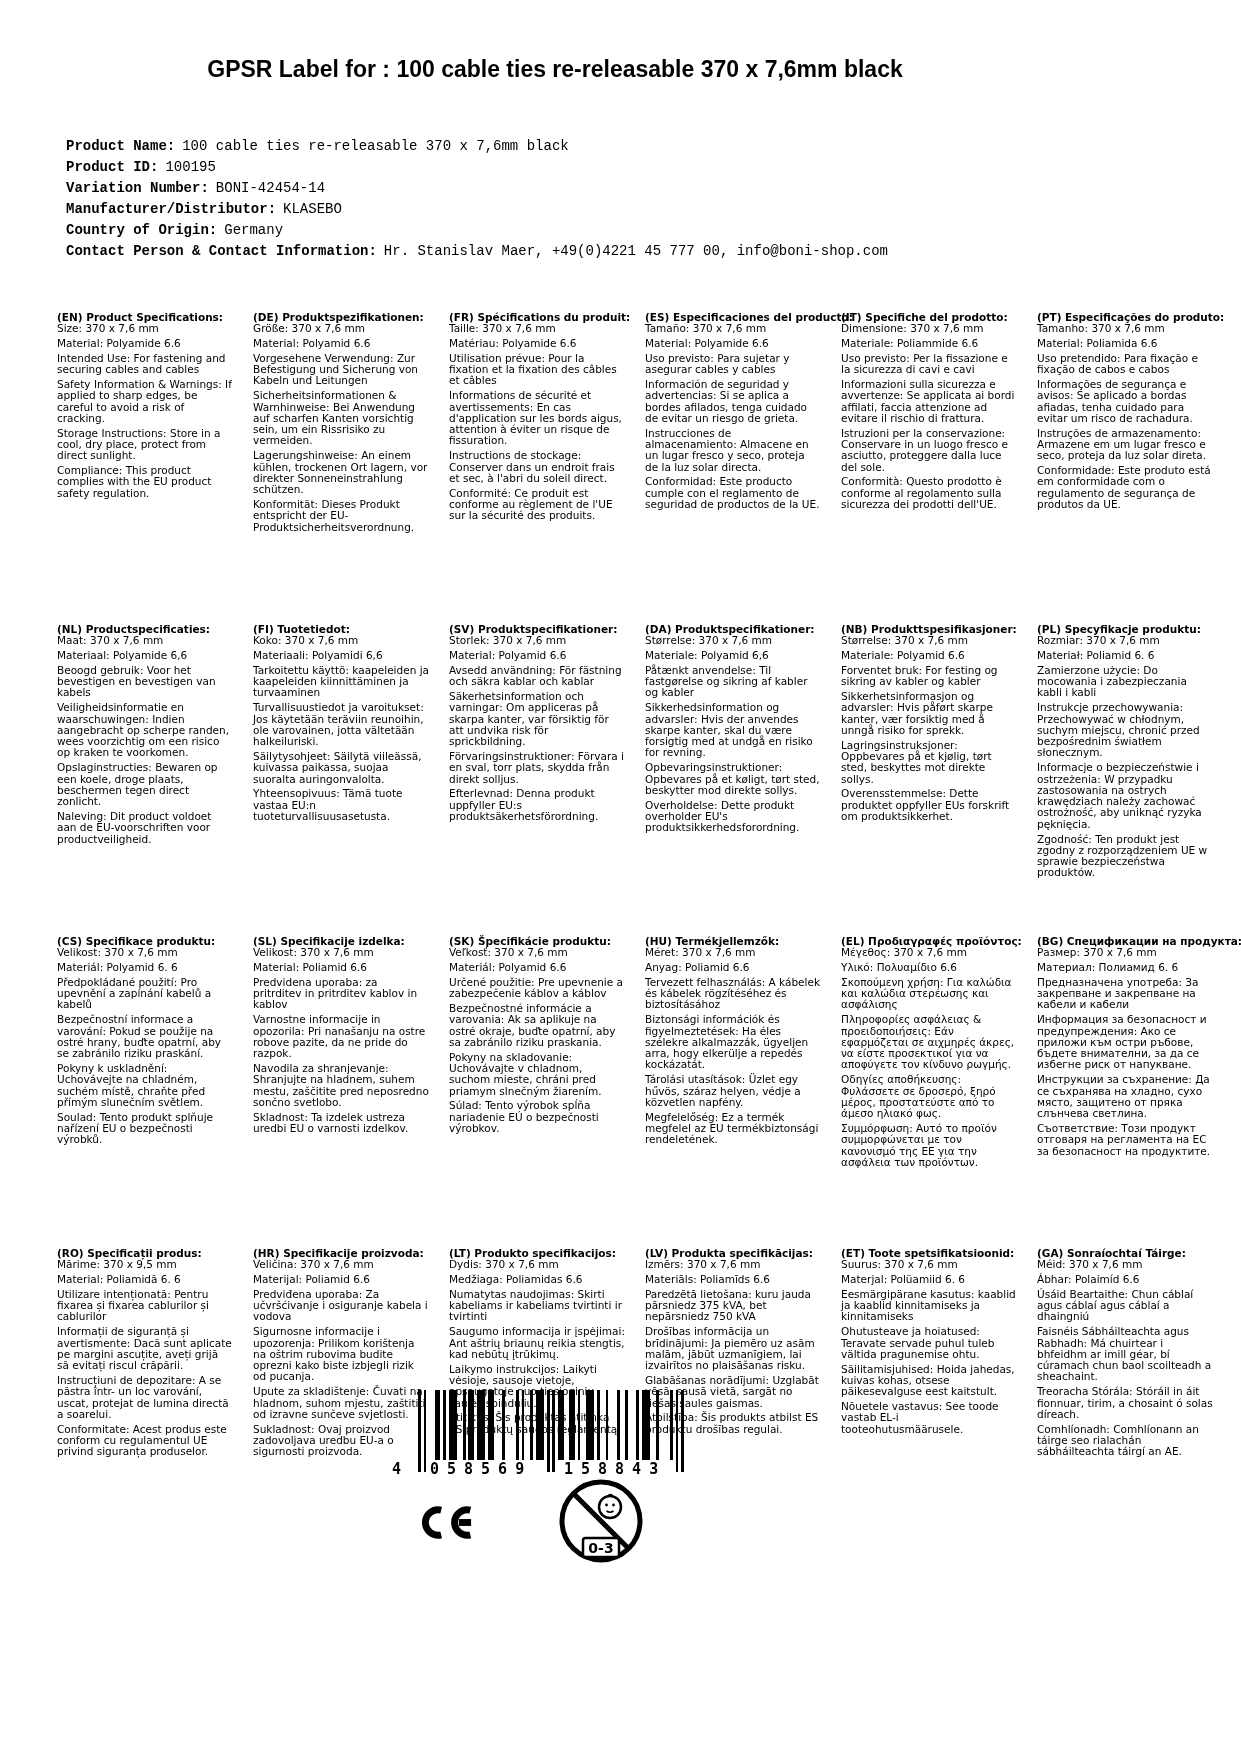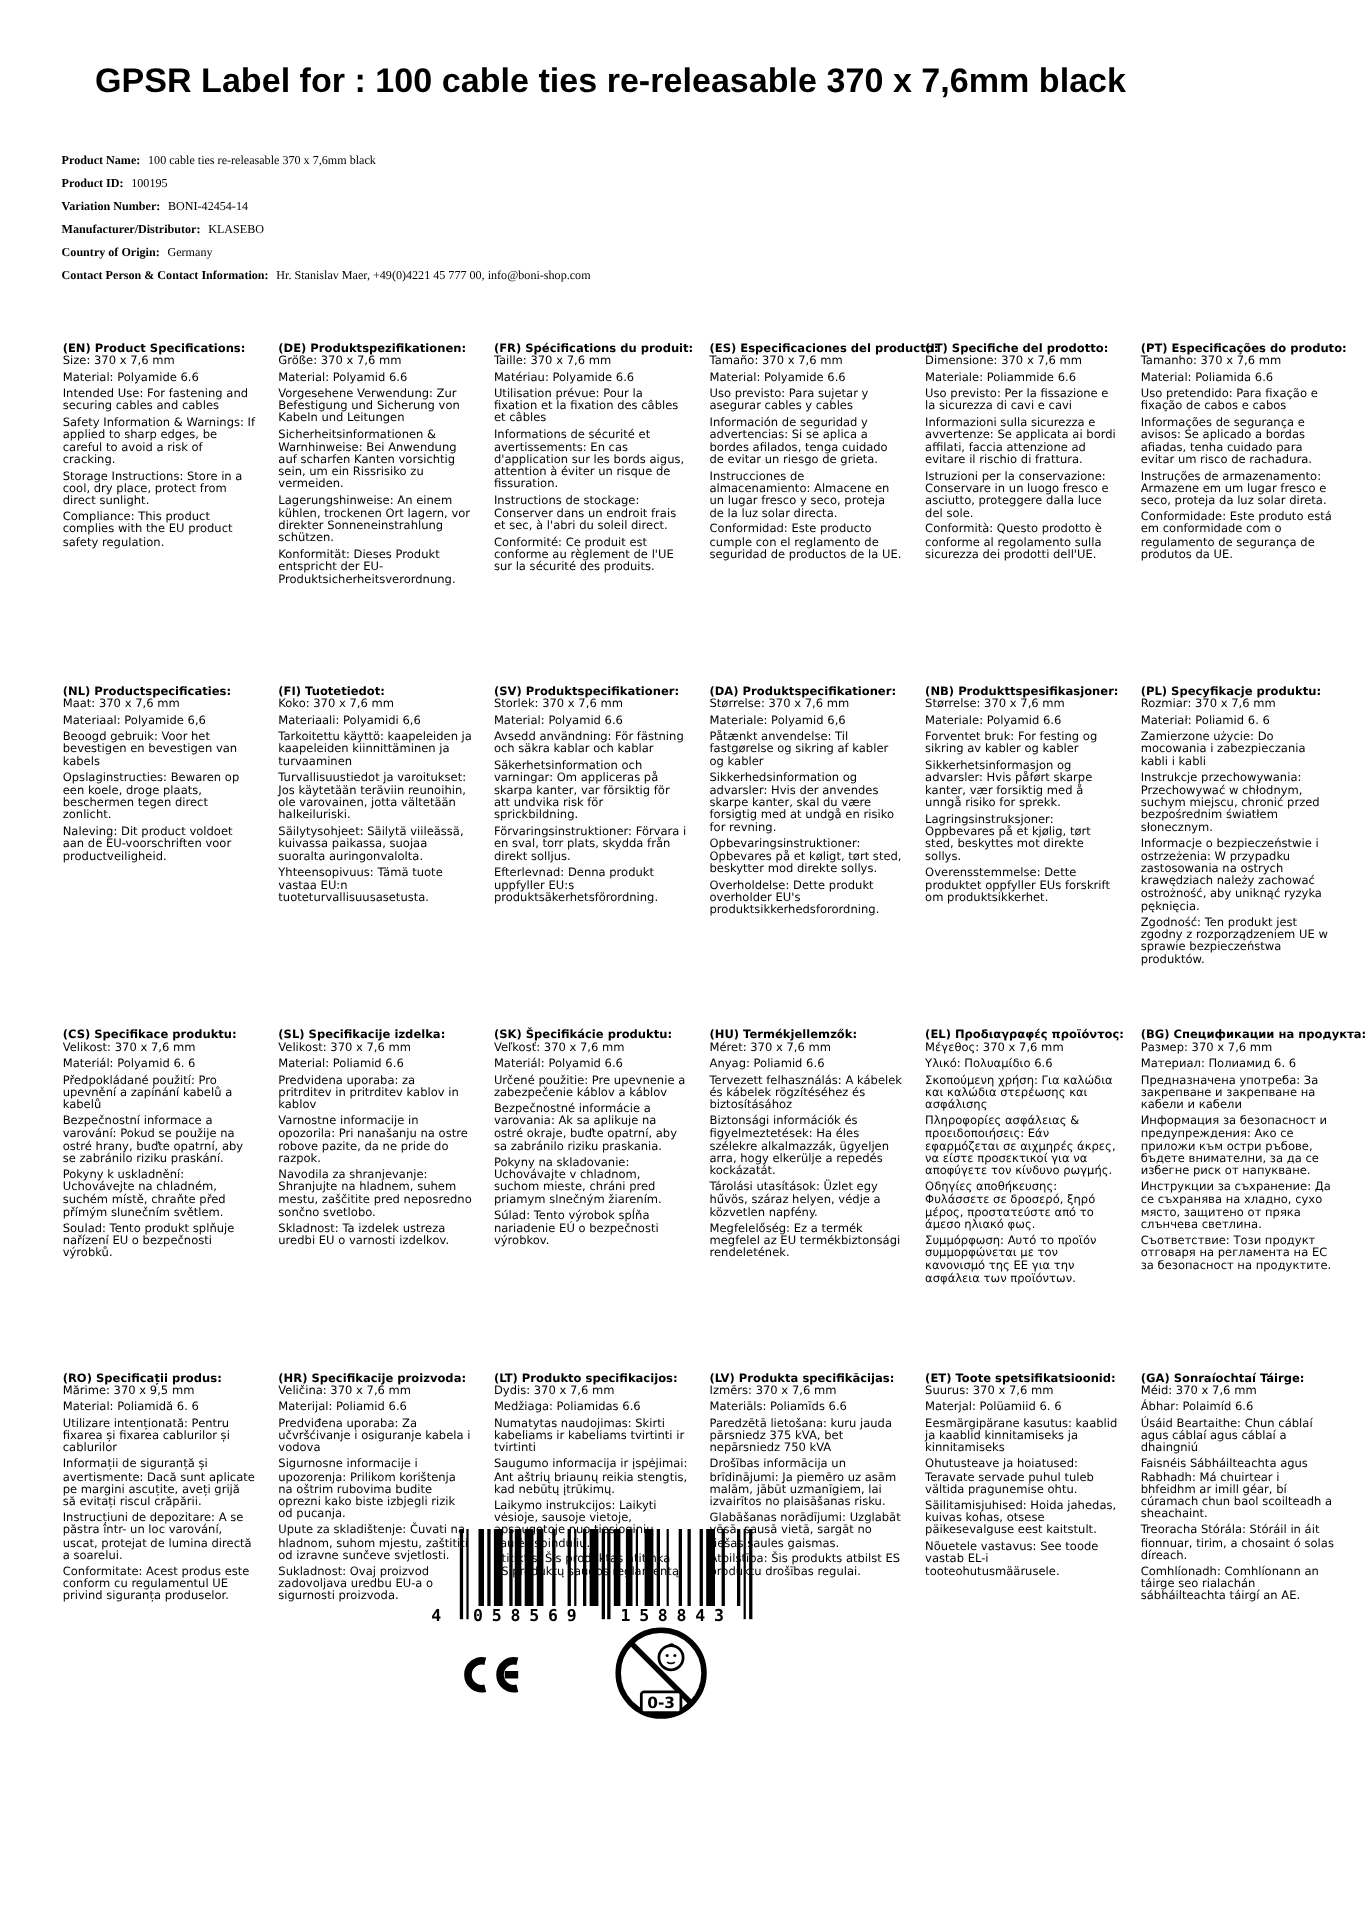--- a/index.html
+++ b/index.html
@@ -1,21 +1,21 @@
 <!DOCTYPE html>
 <html><head>
 <meta charset="utf-8">
 <style>
   html,body{margin:0;padding:0;background:#fff;}
   .page{position:relative;width:1241px;height:1754px;background:#ffffff;color:#000;
         font-family:"DejaVu Sans",sans-serif;overflow:hidden;}
   .title{position:absolute;left:55px;top:56px;width:1000px;text-align:center;
-         font-family:"Liberation Sans",sans-serif;font-size:31px;font-weight:bold;}
-  .info{position:absolute;left:56px;top:139px;font-family:Liberation Serif, serif;
-        font-size:11px;line-height:14px;}
+         font-family:"Liberation Sans",sans-serif;font-size:23px;font-weight:bold;}
+  .info{position:absolute;left:66px;top:139px;font-family:Liberation Mono, monospace;
+        font-size:14px;line-height:14px;}
   .info-row{margin:0 0 7px 0;}
   .info-label{font-weight:bold;margin-right:7px;}
   .grid{position:absolute;left:57px;top:312px;display:grid;
         grid-template-columns:repeat(6,176px);column-gap:20px;
         grid-template-rows:312px 312px 312px auto;}
   .block{font-size:10.5px;line-height:11.3px;overflow-wrap:break-word;}
   .block-heading{font-weight:bold;white-space:nowrap;margin:0;}
   .block-line{margin:0 0 3.5px 0;}
   
   .barcode{position:absolute;left:390px;top:1390px;width:300px;height:100px;}
@@ -111,20 +111,21 @@
         <p class="block-line">Uso pretendido: Para fixação e fixação de cabos e cabos</p>
         <p class="block-line">Informações de segurança e avisos: Se aplicado a bordas afiadas, tenha cuidado para evitar um risco de rachadura.</p>
         <p class="block-line">Instruções de armazenamento: Armazene em um lugar fresco e seco, proteja da luz solar direta.</p>
         <p class="block-line">Conformidade: Este produto está em conformidade com o regulamento de segurança de produtos da UE.</p>
       </div>
       <div class="block">
     <p class="block-heading">(NL) Productspecificaties:</p>
   <p class="block-line">Maat: 370 x 7,6 mm</p>
         <p class="block-line">Materiaal: Polyamide 6,6</p>
         <p class="block-line">Beoogd gebruik: Voor het bevestigen en bevestigen van kabels</p>
+        <p class="block-line">Veiligheidsinformatie en waarschuwingen: Indien aangebracht op scherpe randen, wees voorzichtig om een risico op kraken te voorkomen.</p>
         <p class="block-line">Opslaginstructies: Bewaren op een koele, droge plaats, beschermen tegen direct zonlicht.</p>
         <p class="block-line">Naleving: Dit product voldoet aan de EU-voorschriften voor productveiligheid.</p>
       </div>
       <div class="block">
     <p class="block-heading">(FI) Tuotetiedot:</p>
   <p class="block-line">Koko: 370 x 7,6 mm</p>
         <p class="block-line">Materiaali: Polyamidi 6,6</p>
         <p class="block-line">Tarkoitettu käyttö: kaapeleiden ja kaapeleiden kiinnittäminen ja turvaaminen</p>
         <p class="block-line">Turvallisuustiedot ja varoitukset: Jos käytetään teräviin reunoihin, ole varovainen, jotta vältetään halkeiluriski.</p>
         <p class="block-line">Säilytysohjeet: Säilytä viileässä, kuivassa paikassa, suojaa suoralta auringonvalolta.</p>

